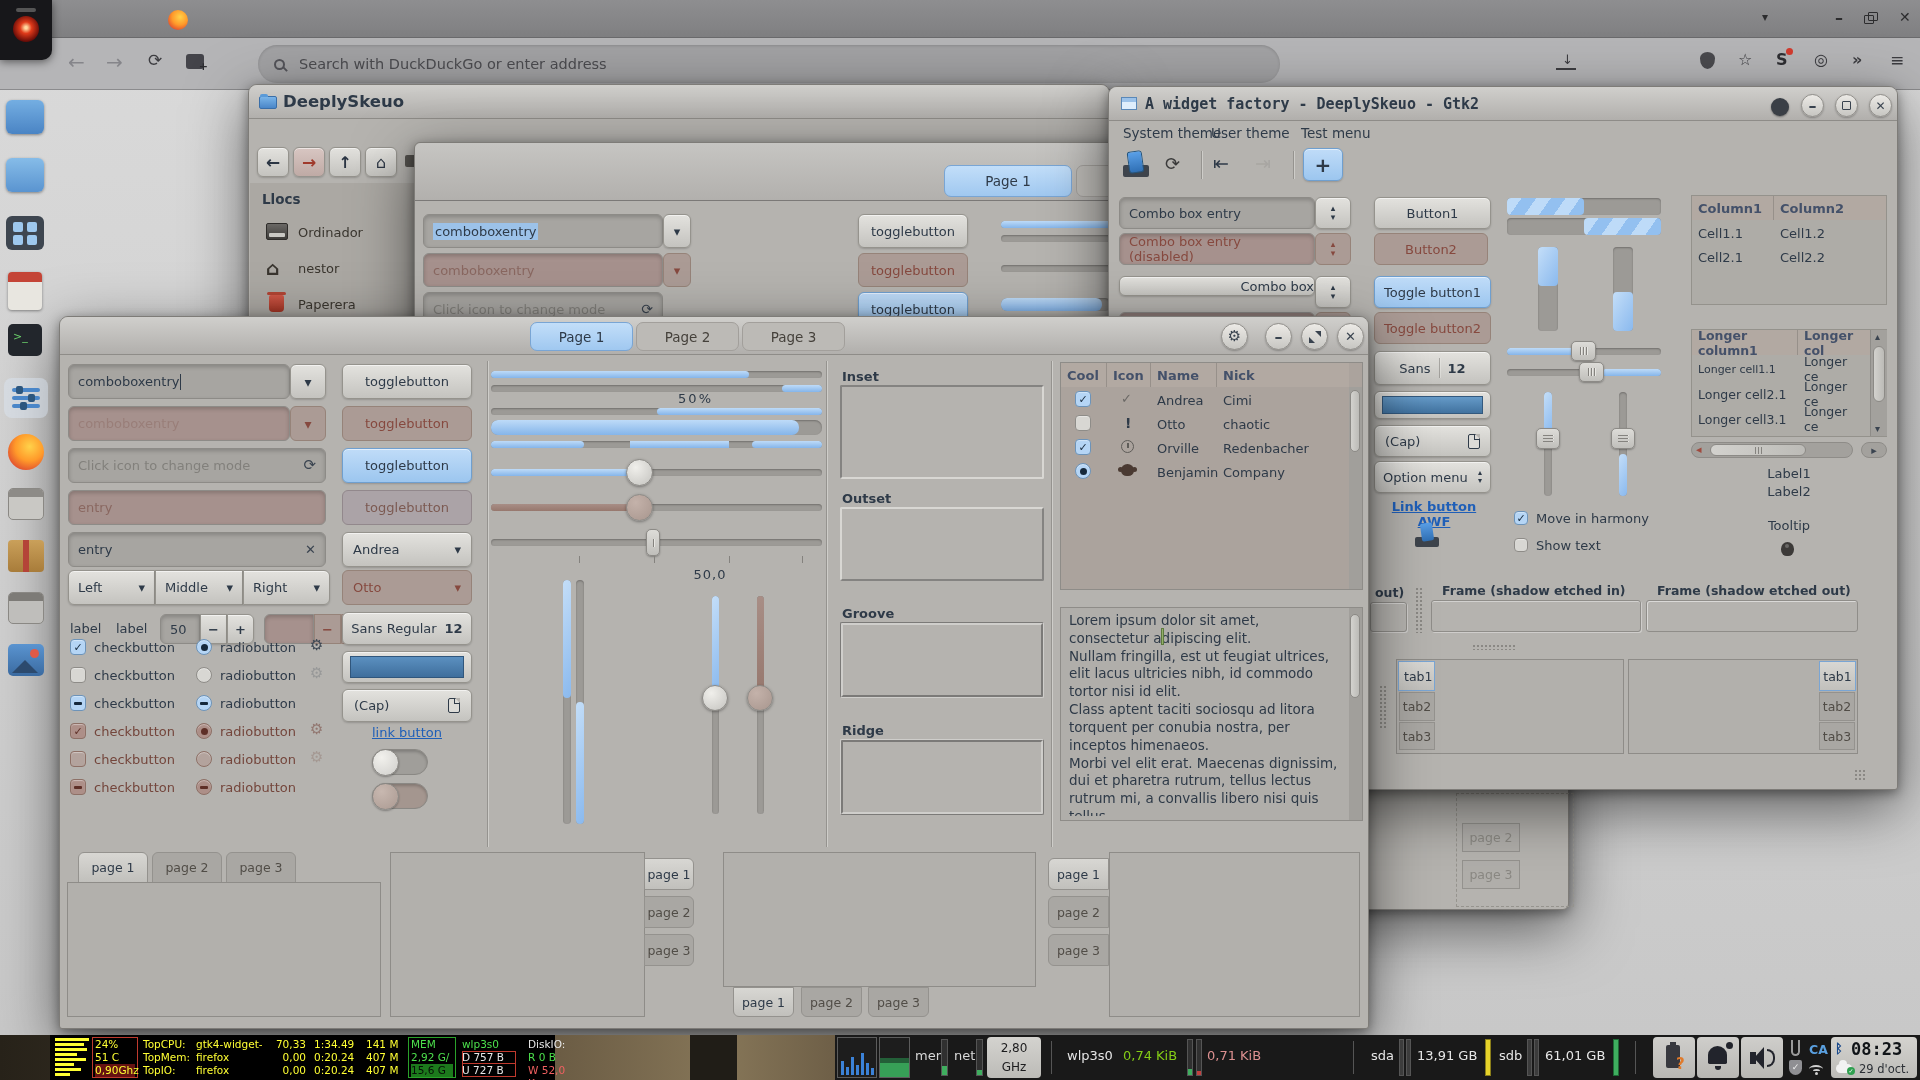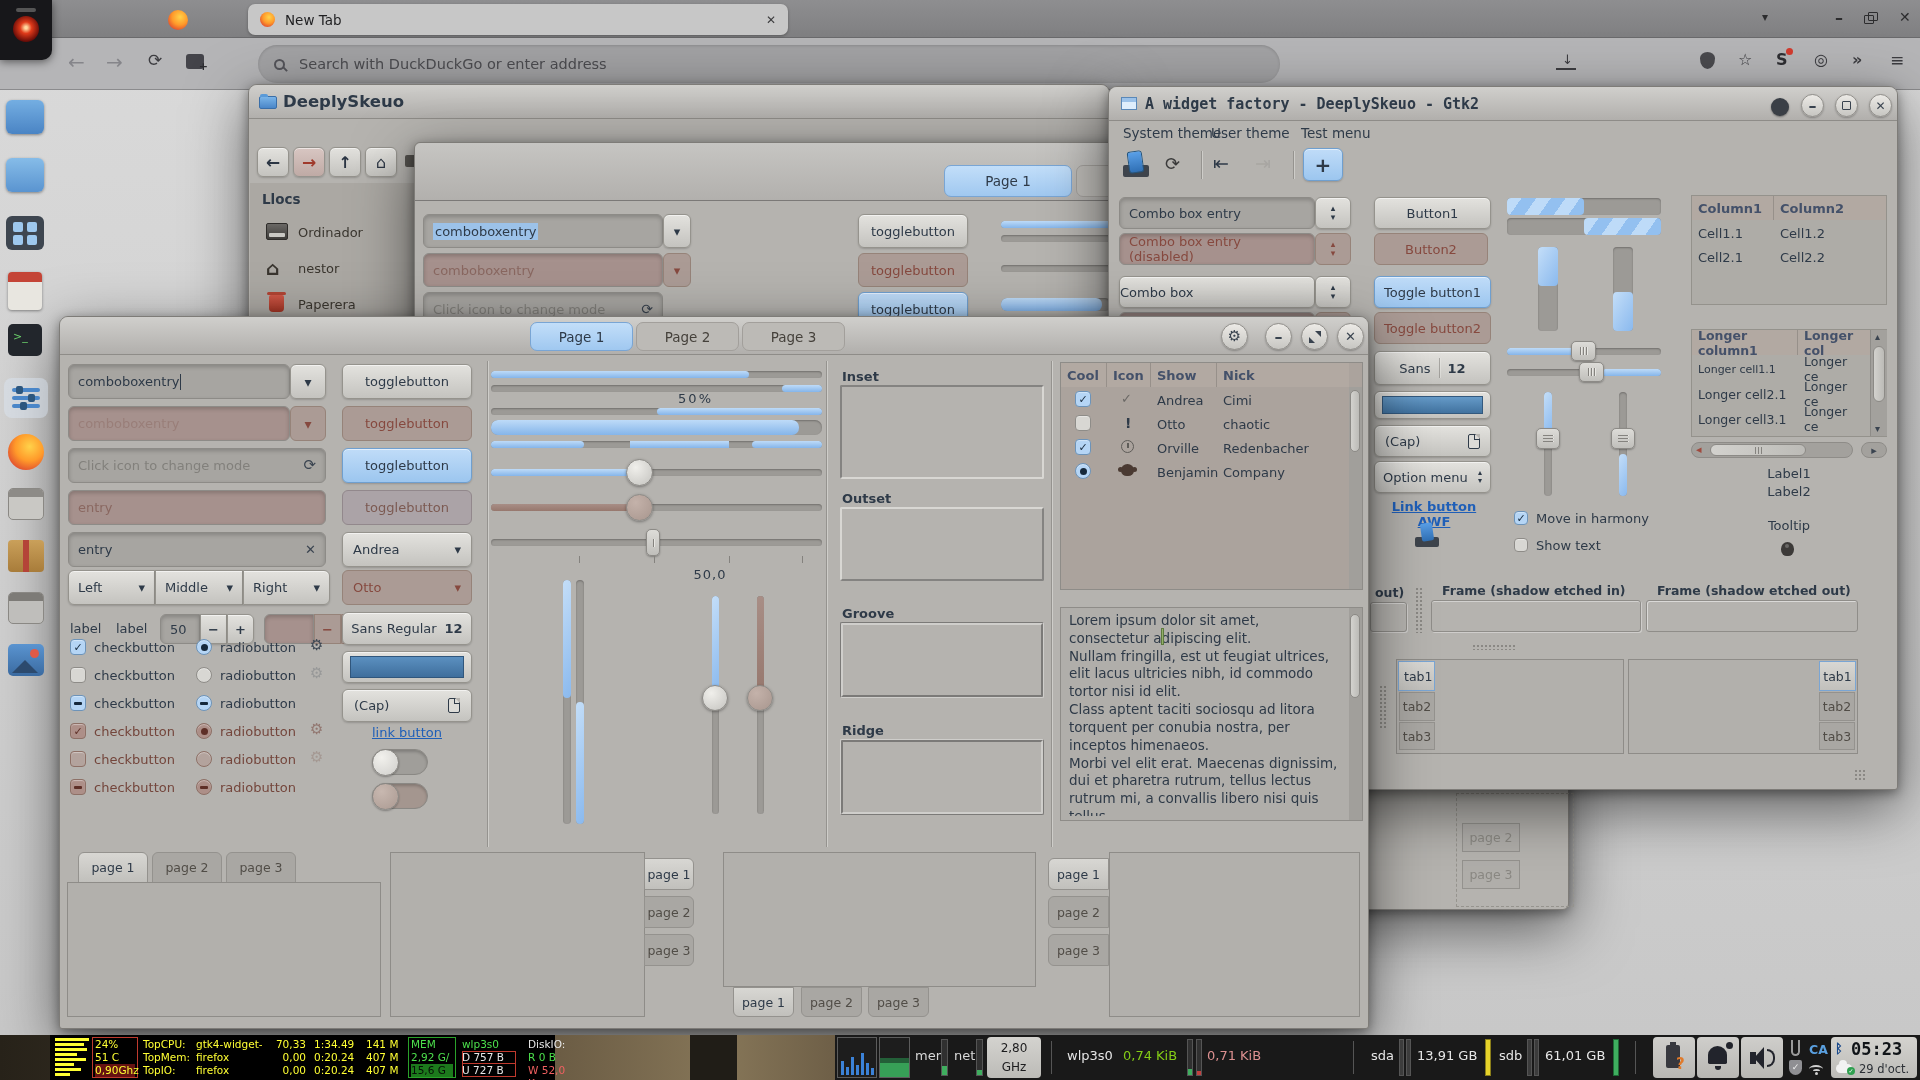--- a/index.html
+++ b/index.html
@@ -68,25 +68,20 @@
 .dots{position:absolute;background-image:radial-gradient(#8a8884 1px,transparent 1px);background-size:4px 4px}
 </style>
 </head>
 <body>
 
 <div class="e" style="left:0;top:0;width:1920px;height:1035px;background:linear-gradient(#dadada,#c8c8c8)">
   <div class="e" style="left:0;top:0;width:1920px;height:38px;background:linear-gradient(#8e8e90,#7f7f81);border-bottom:1px solid #6a6a6c"></div>
   <div class="e" style="left:160px;top:6px;width:36px;height:27px;border-radius:5px;display:flex;align-items:center;justify-content:center">
     <span class="e" style="position:static;width:20px;height:20px;border-radius:50%;background:radial-gradient(circle at 60% 35%,#ffd24a,#ff9a2a 45%,#e4572e 75%,#b03a86)"></span>
   </div>
-  <div class="e" style="left:248px;top:4px;width:540px;height:31px;background:#c7c7c7;border-radius:7px;box-shadow:0 1px 3px rgba(0,0,0,.3);display:flex;align-items:center;padding:0 12px">
-    <span style="width:15px;height:15px;border-radius:50%;background:radial-gradient(circle at 60% 35%,#ffd24a,#ff9a2a 45%,#e4572e 75%,#b03a86)"></span>
-    <span class="t" style="margin-left:10px;color:#1f1f21;font-size:13.5px">New Tab</span>
-    <span class="ic i-x" style="margin-left:auto;color:#3c3c3e;font-size:12px"></span>
-  </div>
   <div class="e" style="left:1752px;top:10px;width:26px;height:20px;color:#2c2c2e;text-align:center;font-size:12px"><span class="ic i-td"></span></div>
   <div class="e" style="left:1826px;top:8px;width:26px;height:22px;color:#2c2c2e;text-align:center;font-weight:bold">–</div>
   <div class="e" style="left:1864px;top:12px;width:16px;height:14px">
     <span class="e" style="left:0;top:3px;width:10px;height:9px;border:1.6px solid #2c2c2e;border-radius:1px"></span>
     <span class="e" style="left:4px;top:0;width:10px;height:9px;border:1.6px solid #2c2c2e;border-radius:1px"></span>
   </div>
   <div class="e ic i-x" style="left:1899px;top:10px;width:20px;color:#2c2c2e;font-size:14px"></div>
 
   <div class="e" style="left:0;top:38px;width:1920px;height:52px;background:#b5b5b7;border-bottom:1px solid #8b8b8d"></div>
   <div class="e" style="left:68px;top:50px;font-size:20px;color:#85858a">←</div>
@@ -223,21 +218,21 @@
       <span class="ic i-tu"></span>
       <span class="ic i-td"></span>
     </div>
   <div class="entry dis" style="left:10px;top:146px;width:196px;height:32px;color:#86493f">
       <span>Combo box entry (disabled)</span>
     </div>
   <div class="btn dis" style="left:206px;top:146px;width:36px;height:32px;flex-direction:column;font-size:9px">
       <span class="ic i-tu"></span>
       <span class="ic i-td"></span>
     </div>
-  <div class="btn" style="left:10px;top:189px;width:196px;height:32px;justify-content:flex-start;">
+  <div class="btn" style="left:10px;top:189px;width:196px;height:20px;justify-content:flex-end;">
       <span>Combo box</span>
     </div>
   <div class="btn" style="left:206px;top:189px;width:36px;height:32px;flex-direction:column;font-size:9px">
       <span class="ic i-tu"></span>
       <span class="ic i-td"></span>
     </div>
   <div class="entry dis" style="left:10px;top:225px;width:196px;height:32px;color:#86493f">
       <span>Combo box (disabled)</span>
     </div>
   <div class="btn dis" style="left:206px;top:225px;width:36px;height:32px;flex-direction:column;font-size:9px">
@@ -595,21 +590,21 @@
   <div class="lbl bold" style="left:782px;top:174px">Outset</div>
   <div class="e" style="left:780px;top:190px;width:204px;height:74px;border:2px outset #d8d7d3;border-radius:2px"></div>
   <div class="lbl bold" style="left:782px;top:289px">Groove</div>
   <div class="e" style="left:780px;top:305px;width:204px;height:76px;border:3px groove #cfcecb;border-radius:2px"></div>
   <div class="lbl bold" style="left:782px;top:406px">Ridge</div>
   <div class="e" style="left:780px;top:422px;width:204px;height:76px;border:3px ridge #cfcecb;border-radius:2px"></div>
 
   <div class="e" style="left:1000px;top:45px;width:303px;height:228px;background:#aba39d;border:1px solid #8e8c88">
     <div class="th" style="position:absolute;left:0;top:0;width:46px;height:24px">Cool</div>
     <div class="th" style="position:absolute;left:46px;top:0;width:44px;height:24px">Icon</div>
-    <div class="th" style="position:absolute;left:90px;top:0;width:66px;height:24px">Show</div>
+    <div class="th" style="position:absolute;left:90px;top:0;width:66px;height:24px">Name</div>
     <div class="th" style="position:absolute;left:156px;top:0;width:132px;height:24px;border-right:none">Nick</div>
     <div class="cb on" style="left:14px;top:28px">
         <span class="ic i-chk"></span>
       </div>
     <span class="e ic i-chk" style="left:60px;top:29px;color:#6a6865;font-size:13px"></span>
     <div class="td e" style="left:90px;top:27px;height:20px">Andrea</div>
     <div class="td e" style="left:156px;top:27px;height:20px">Cimi</div>
     <div class="cb off" style="left:14px;top:52px"></div>
     <span class="e bold" style="left:64px;top:52px;color:#2e3a48;font-size:14px">!</span>
     <div class="td e" style="left:90px;top:51px;height:20px">Otto</div>
@@ -840,21 +835,21 @@
     </div>
     <span class="e" style="left:956px;top:5px;width:9px;height:16px;border:2px solid #9a9a9a;border-top:none;border-radius:0 0 5px 5px"></span>
     <span class="e" style="left:954px;top:25px;width:13px;height:15px;background:#8f8f93;border-radius:2px 2px 7px 7px;text-align:center;color:#efefef;font-size:9px;line-height:14px">✓</span>
     <span class="e" style="left:974px;top:7px;color:#5aa0e0;font-weight:bold;font-size:12.5px">CA</span>
     <span class="e" style="left:974px;top:30px;width:14px;height:8px;border-top:2.5px solid #cfcfcf;border-radius:50% 50% 0 0">
         <i class="e" style="left:3.5px;top:2px;width:7px;height:4px;border-top:2px solid #cfcfcf;border-radius:50% 50% 0 0"></i>
         <i class="e" style="left:5.5px;top:5px;width:3px;height:3px;border-radius:50%;background:#cfcfcf"></i>
       </span>
     <div class="e" style="left:996px;top:2px;width:86px;height:41px;background:linear-gradient(#d4d3cf,#bcbbb7);border-radius:4px;color:#101418">
       <span class="e" style="left:4px;top:4px;font-size:13px;color:#1a4a8c;font-weight:bold">ᛒ</span>
-      <span class="e mono" style="left:20px;top:2px;font-size:17px;font-weight:bold">05:23</span>
+      <span class="e mono" style="left:20px;top:2px;font-size:17px;font-weight:bold">08:23</span>
       <span class="e" style="left:5px;top:27px;width:16px;height:9px;background:#f2f2f2;border-radius:6px">
           <i class="e" style="left:3px;top:-4px;width:8px;height:8px;border-radius:50%;background:#f2f2f2"></i>
           <i class="e" style="right:-3px;bottom:-2px;width:8px;height:8px;border-radius:50%;background:#2f9f4f;color:#fff;font-size:6px;line-height:8px;text-align:center;font-style:normal">✓</i>
         </span>
       <span class="e" style="left:28px;top:25px;font-size:11.5px;color:#2c3036">29 d'oct.</span>
     </div>
   </div>
 </div>
 
 </body></html>

